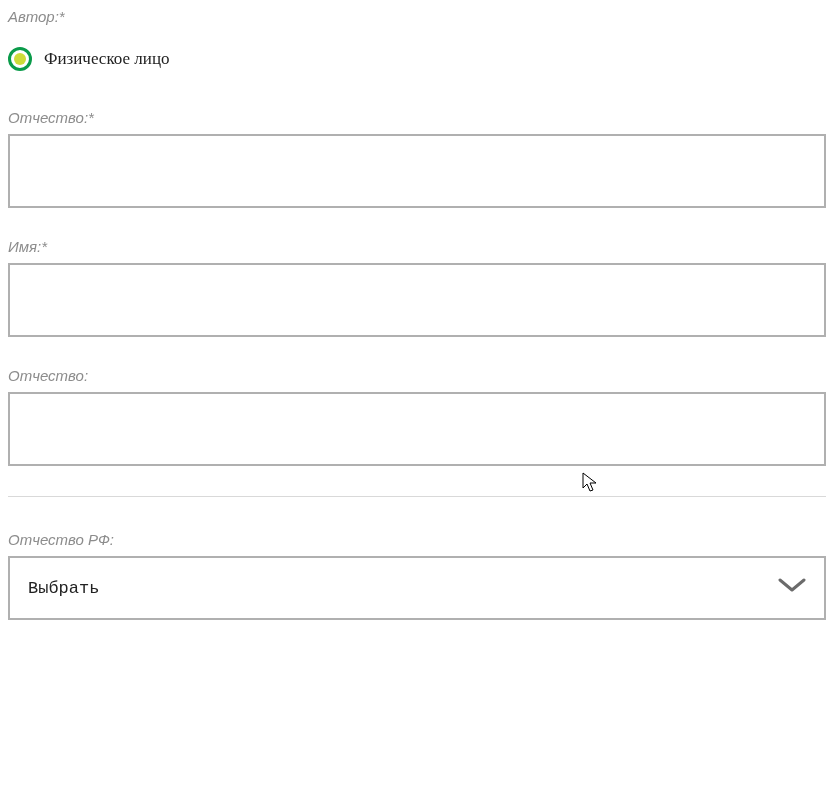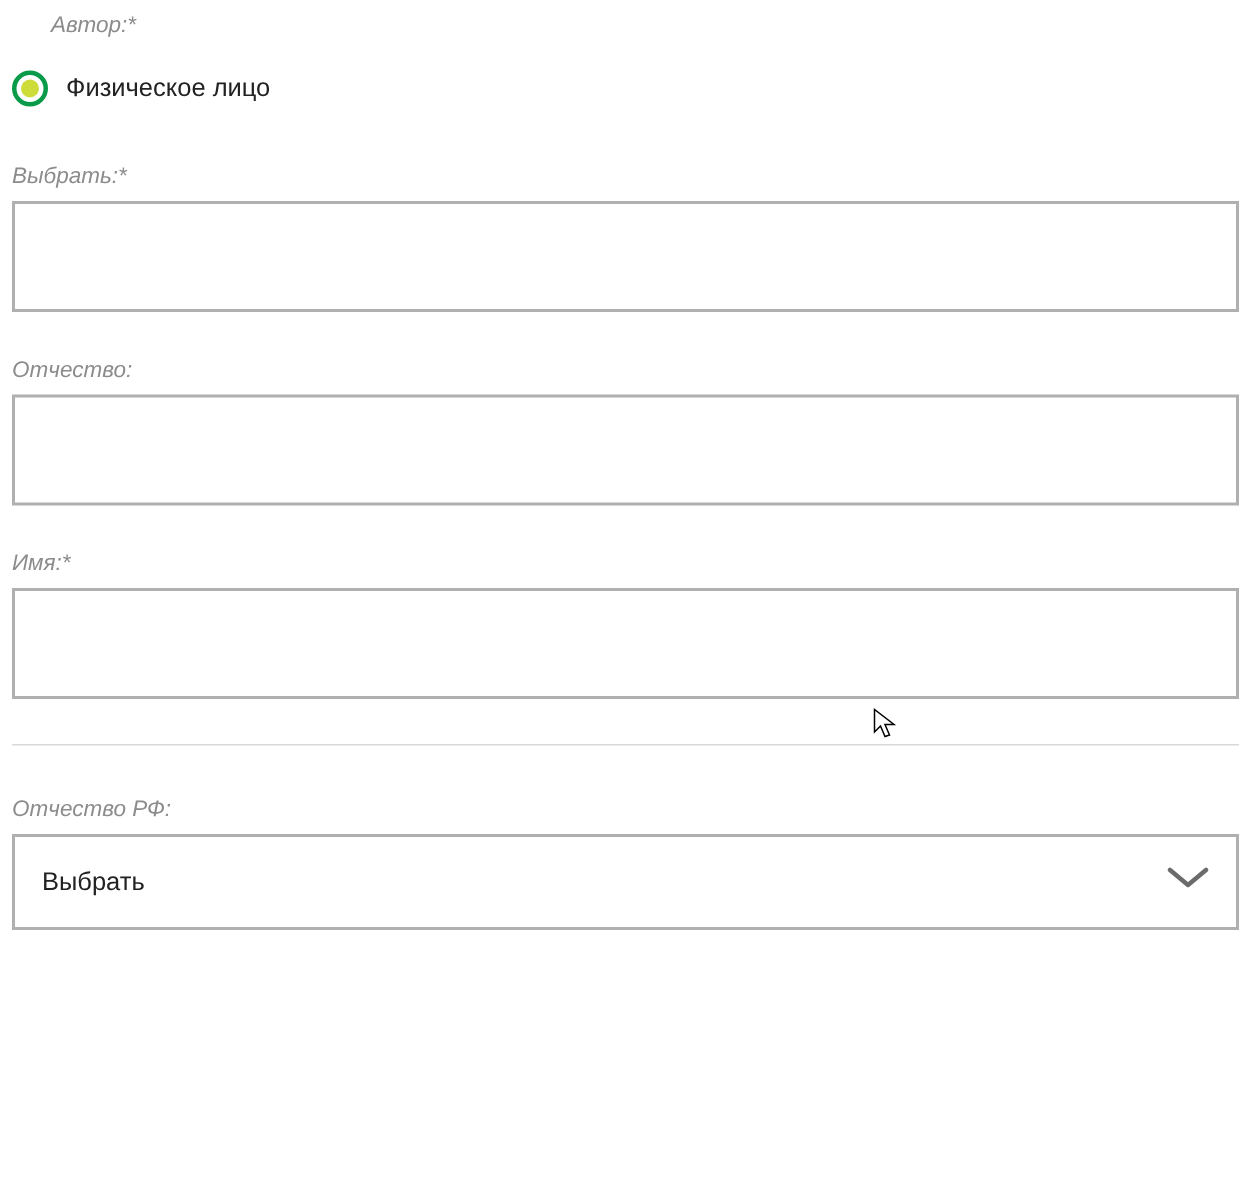--- a/index.html
+++ b/index.html
@@ -14,27 +14,27 @@
     font-style: italic;
     color: #8c8c8c;
     font-size: 15px;
     margin-bottom: 8px;
   }
   .author-section {
     margin-bottom: 38px;
   }
   .author-label {
     margin-bottom: 22px;
-    margin-left: 26px;
   }
   .radio-row {
     display: flex;
     align-items: center;
     margin-bottom: 24px;
     cursor: pointer;
+    font-family: Liberation Serif, serif;
   }
   .radio-outer {
     width: 24px;
     height: 24px;
     border-radius: 50%;
     border: 3px solid #0a9b4a;
     display: flex;
     align-items: center;
     justify-content: center;
     margin-right: 12px;
@@ -71,20 +71,21 @@
   }
   .select-wrap {
     width: 818px;
     height: 64px;
     border: 2px solid #b0b0b0;
     display: flex;
     align-items: center;
     justify-content: space-between;
     padding: 0 18px;
     cursor: pointer;
+    font-family: Liberation Mono, monospace;
   }
   .select-text {
     font-size: 17px;
     color: #222;
   }
   .chevron {
     flex-shrink: 0;
   }
   .cursor {
     position: absolute;
@@ -105,31 +106,31 @@
     <div class="radio-row">
       <span class="radio-outer">
         <span class="radio-inner"></span>
       </span>
       <span class="radio-label">Физическое лицо</span>
     </div>
 
   </div>
 
   <div class="field-group">
-    <div class="form-label">Выбрать:*</div>
+    <div class="form-label">Отчество:*</div>
+    <input type="text" class="text-input" value="" style="">
+  </div>
+
+  <div class="field-group">
+    <div class="form-label">Имя:*</div>
     <input type="text" class="text-input" value="" style="">
   </div>
 
   <div class="field-group">
     <div class="form-label">Отчество:</div>
-    <input type="text" class="text-input" value="" style="">
-  </div>
-
-  <div class="field-group">
-    <div class="form-label">Имя:*</div>
     <input type="text" class="text-input" value="" style="">
   </div>
 
   <hr class="divider">
 
   <div class="field-group">
     <div class="form-label">Отчество РФ:</div>
     <div class="select-wrap">
       <span class="select-text">Выбрать</span>
       <span class="chevron">

